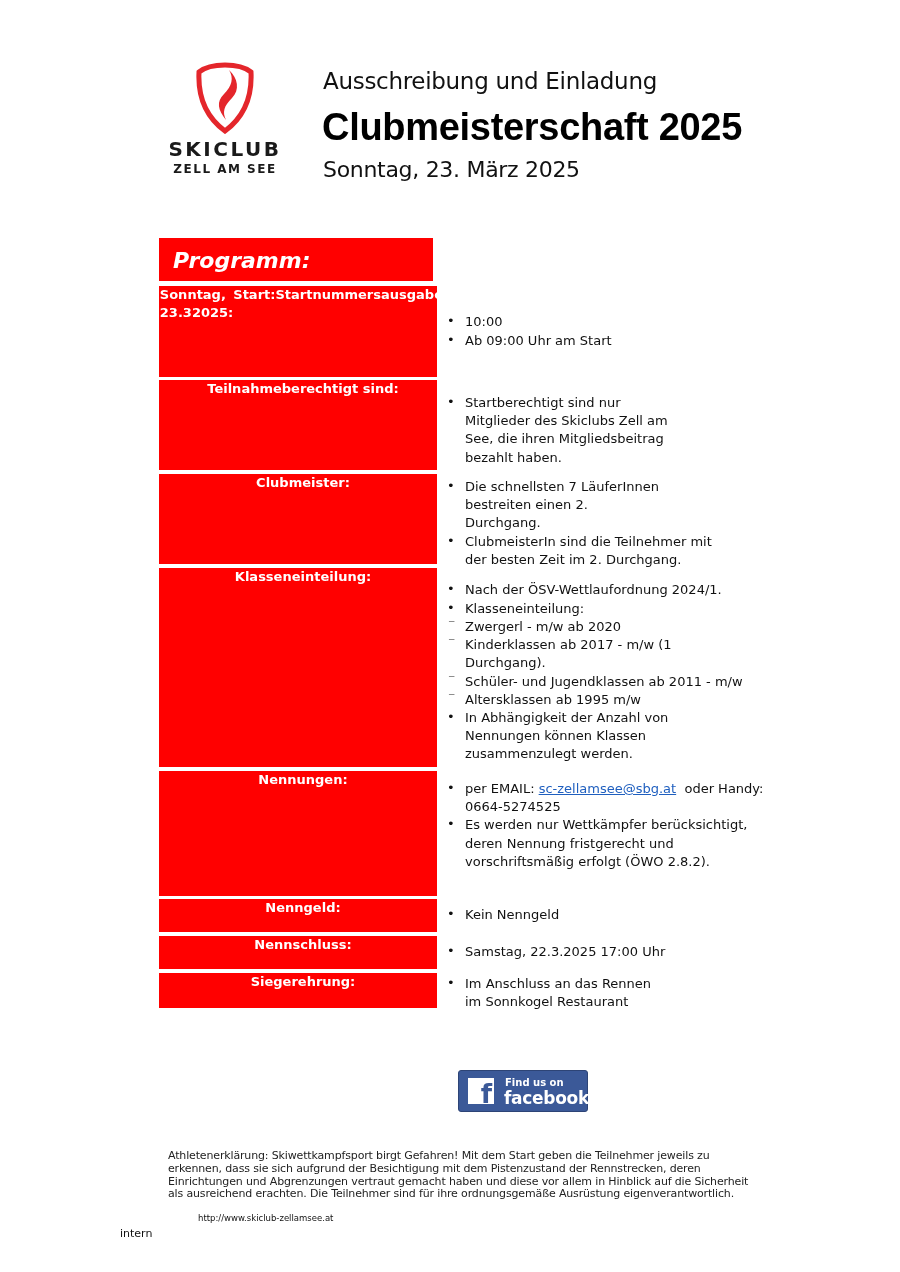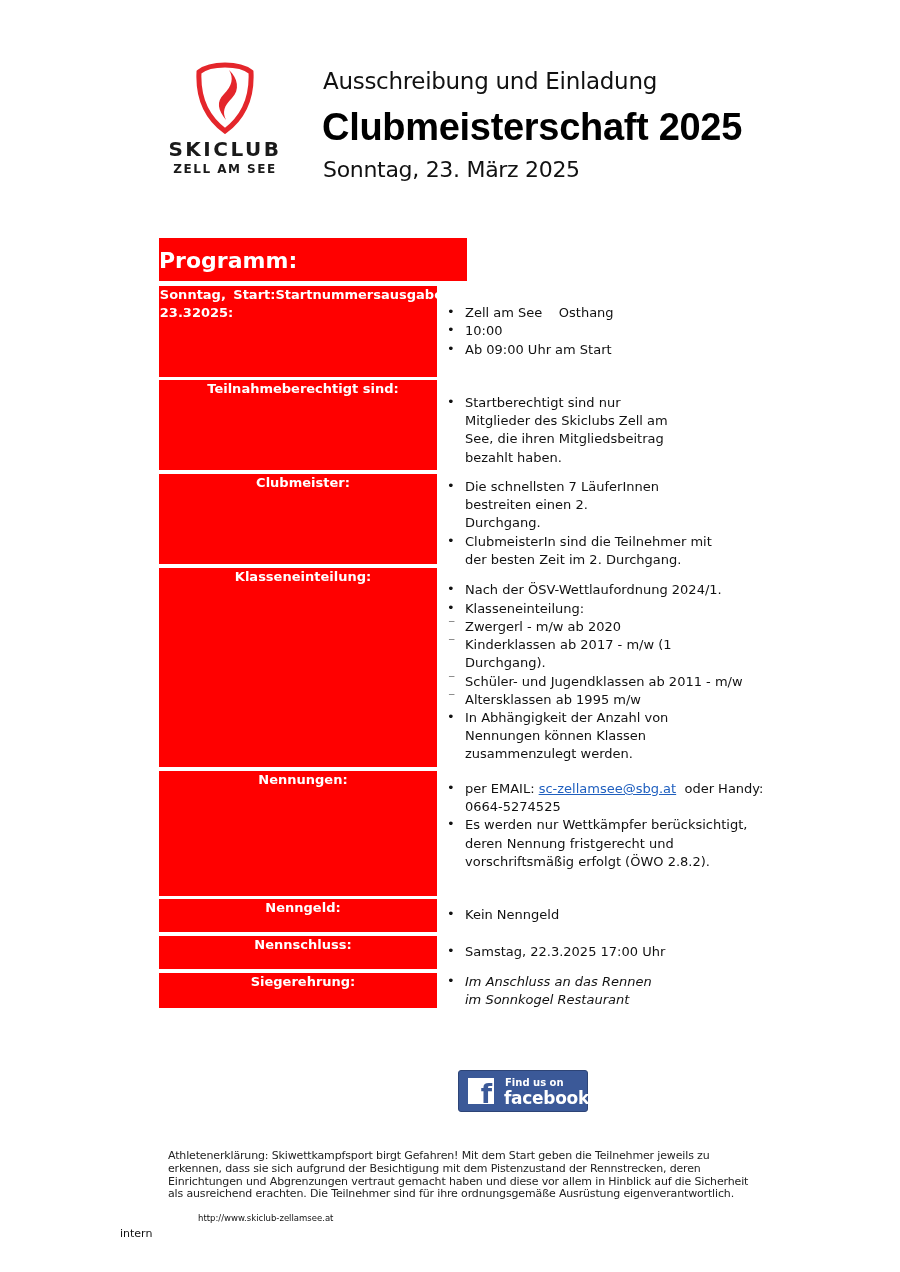--- a/index.html
+++ b/index.html
@@ -5,21 +5,21 @@
   html, body { margin:0; padding:0; background:#ffffff; }
   body { width:900px; height:1272px; position:relative; overflow:hidden; font-family:"Liberation Sans", sans-serif; color:#111; }
   .logo { position:absolute; left:163px; top:62px; width:124px; height:125px; }
   .logo svg { display:block; margin:0 auto; }
   .logo-text { font-family:"DejaVu Sans", sans-serif; font-weight:bold; color:#1a1a1a; text-align:center; letter-spacing:1.5px; }
   .logo-l1 { font-size:20px; line-height:22px; margin-top:4px; letter-spacing:2.5px; }
   .logo-l2 { font-size:12px; line-height:18px; }
   .hdr1 { position:absolute; left:323px; top:68px; font-size:23px; font-family:"DejaVu Sans", sans-serif; font-weight:normal; color:#111; letter-spacing:-0.3px; }
   .hdr2 { position:absolute; left:322px; top:106px; font-size:38px; font-weight:bold; color:#000; letter-spacing:-0.3px; }
   .hdr3 { position:absolute; left:323px; top:157px; font-size:22px; font-family:"DejaVu Sans", sans-serif; color:#111; letter-spacing:-0.3px; }
-  .prog { position:absolute; left:159px; top:238px; width:308px; height:43px; background:#ff0000; color:#fff; font-weight:bold; font-size:22px; box-sizing:border-box; padding:10px 0 0 0; font-family:"DejaVu Sans", sans-serif; }
+  .prog { position:absolute; left:159px; top:238px; width:274px; height:43px; background:#ff0000; color:#fff; font-weight:bold; font-size:22px; box-sizing:border-box; padding:10px 0 0 14px; font-family:"DejaVu Sans", sans-serif;font-style:italic; }
   .row { position:absolute; left:159px; width:640px; }
   .lbl { position:absolute; left:0; top:0; width:278px; background:#ff0000; color:#fff; font-weight:bold; font-size:13px; box-sizing:border-box; padding-left:10px; display:flex; justify-content:center; line-height:18px; font-family:"DejaVu Sans", sans-serif; }
   .lbl .tiny { font-size:8px; }
   .val { position:absolute; left:288px; top:0; width:360px; display:flex; flex-direction:column; justify-content:center; font-size:13px; line-height:18.2px; font-family:"DejaVu Sans", sans-serif; color:#111; }
   .li { position:relative; padding-left:18px; }
   .li::before { content:"•"; position:absolute; left:0; top:-1px; font-size:13px; }
   .li.dash::before { content:"⁻"; left:1px; top:-3px; font-size:14px; color:#555; }
   a.mail { color:#1f5fbf; text-decoration:underline; }
   .fb { position:absolute; left:458px; top:1070px; width:130px; height:42px; background:#3b5998; border-radius:3px; box-sizing:border-box; border:1px solid #2d4476; }
   .fb-f { position:absolute; left:9px; top:7px; width:26px; height:26px; background:#fff; }
@@ -48,21 +48,20 @@
 
 <div class="prog">Programm:</div>
 
 <div class="row" style="top:286px;height:91px;">
   <div class="lbl" style="height:91px;">
     <div>Sonntag, 23.32025:</div>
     <div>Start:</div>
     <div><span>Startnummersausgabe</span><span class="tiny">:</span></div>
   </div>
   <div class="val" style="height:91px;">
-    <div class="li" style="white-space:pre;">Zell am See    Osthang</div>
     <div class="li">10:00</div>
     <div class="li">Ab 09:00 Uhr am Start</div>
   </div>
 </div>
 
 <div class="row" style="top:380px;height:90px;">
   <div class="lbl" style="height:90px;">Teilnahmeberechtigt sind:</div>
   <div class="val" style="height:90px;justify-content:flex-start;padding-top:14px;box-sizing:border-box;width:240px;">
     <div class="li">Startberechtigt sind nur Mitglieder des Skiclubs Zell am See, die ihren Mitgliedsbeitrag bezahlt haben.</div>
   </div>
@@ -106,21 +105,21 @@
 
 <div class="row" style="top:936px;height:33px;">
   <div class="lbl" style="height:33px;">Nennschluss:</div>
   <div class="val" style="height:33px;">
     <div class="li">Samstag, 22.3.2025 17:00 Uhr</div>
   </div>
 </div>
 
 <div class="row" style="top:973px;height:35px;">
   <div class="lbl" style="height:35px;">Siegerehrung:</div>
-  <div class="val" style="height:40px;top:-2px;width:220px;justify-content:center;font-style:italic;">
+  <div class="val" style="height:40px;top:-2px;width:220px;justify-content:flex-end;">
     <div class="li">Im Anschluss an das Rennen im Sonnkogel Restaurant</div>
   </div>
 </div>
 
 <div class="fb">
   <div class="fb-f">
       <span>f</span>
     </div>
   <div class="fb-t1">Find us on</div>
   <div class="fb-t2">facebook</div>

